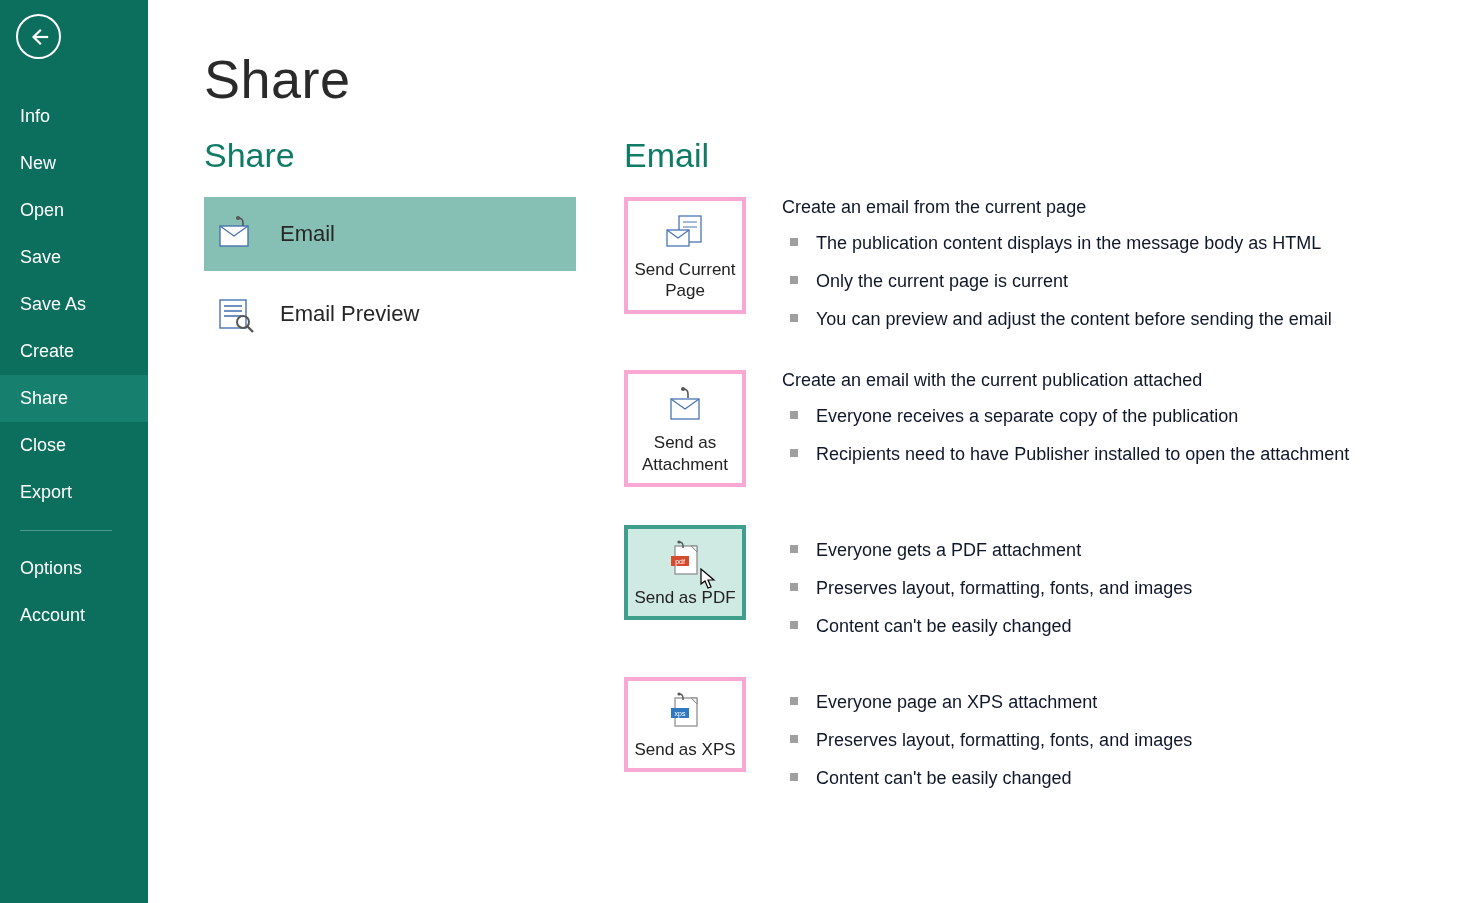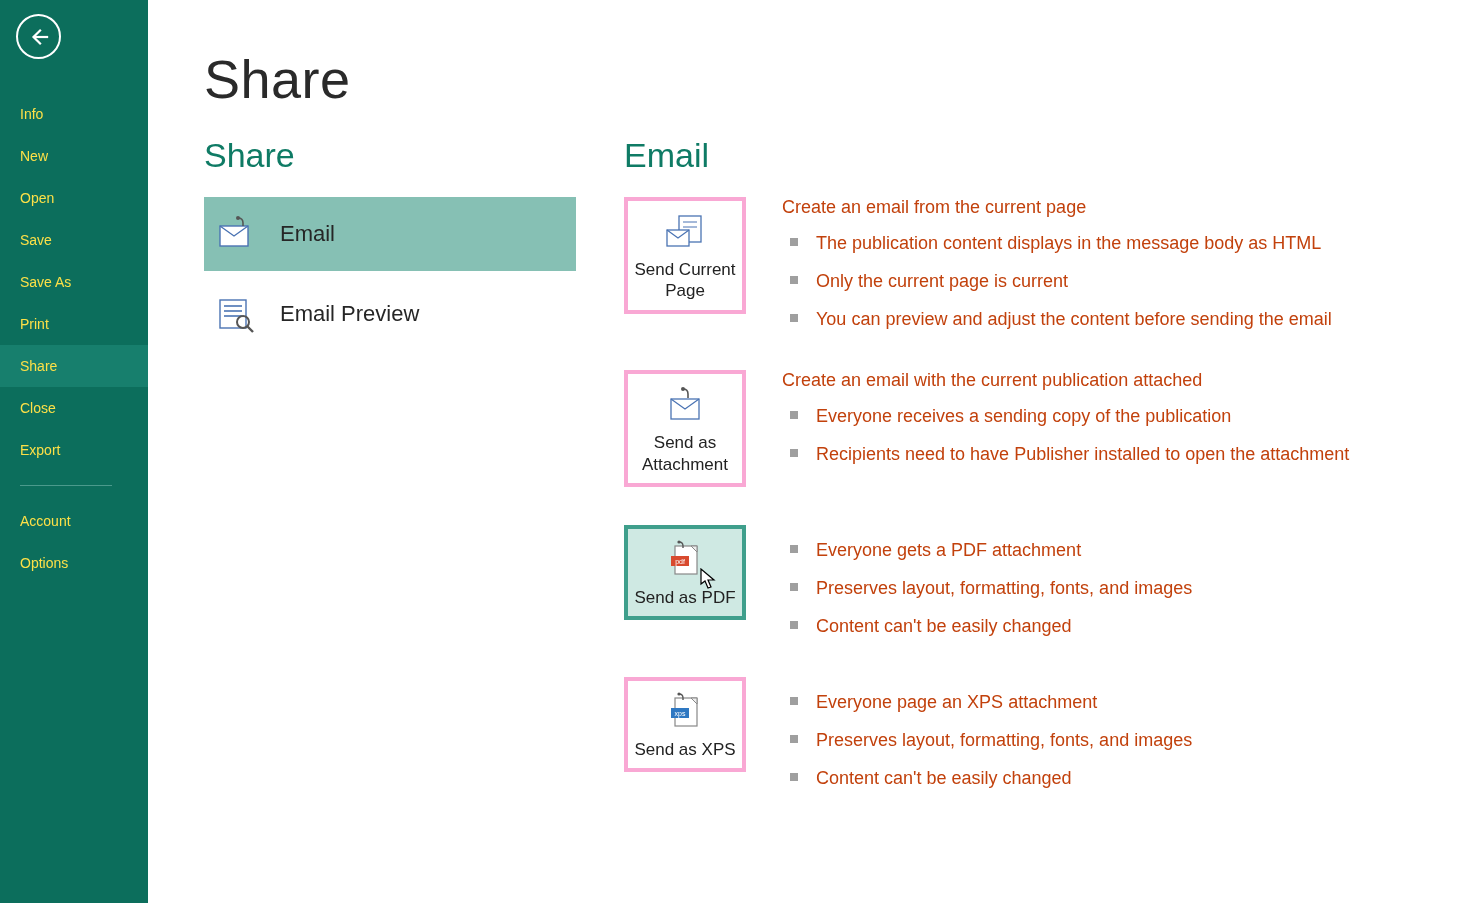--- a/index.html
+++ b/index.html
@@ -19,22 +19,22 @@
     text-align: center;
     font-size: 17px;
     color: #444;
     line-height: 20px;
   }
   .sidebar {
     position: absolute;
     left: 0; top: 0; bottom: 0;
     width: 148px;
     background: #0c6e5c;
-    color: #fde047;
-    font-size: 14px;
+    color: #ffffff;
+    font-size: 18px;
   }
   .back-btn {
     width: 45px; height: 45px;
     border: 2px solid #ffffff;
     border-radius: 50%;
     margin: 14px 0 0 16px;
     display: flex; align-items: center; justify-content: center;
     cursor: pointer;
   }
   .back-btn svg { width: 22px; height: 22px; }
@@ -119,21 +119,21 @@
     background: #cfe9e3;
     border-color: #3f9f8c;
   }
   .email-btn .btn-icon {
     height: 42px;
     display: flex; align-items: center; justify-content: center;
     margin-bottom: 6px;
   }
   .email-desc {
     font-size: 18px;
-    color: #c2410c;
+    color: #0f172a;
   }
   .email-desc .lead {
     margin-bottom: 6px;
   }
   .email-desc ul {
     list-style: none;
     padding-left: 8px;
   }
   .email-desc li {
     position: relative;
@@ -166,27 +166,27 @@
       <path d="M14 4 L6 12 L14 20" fill="none" stroke="#ffffff" stroke-width="2.4"></path>
       <line x1="6" y1="12" x2="22" y2="12" stroke="#ffffff" stroke-width="2.4"></line>
     </svg>
   </div>
   <div class="nav">
     <div class="nav-item">Info</div>
     <div class="nav-item">New</div>
     <div class="nav-item">Open</div>
     <div class="nav-item">Save</div>
     <div class="nav-item">Save As</div>
-    <div class="nav-item">Print</div>
+    <div class="nav-item">Create</div>
     <div class="nav-item current">Share</div>
     <div class="nav-item">Close</div>
     <div class="nav-item">Export</div>
     <div class="nav-sep"></div>
+    <div class="nav-item">Options</div>
     <div class="nav-item">Account</div>
-    <div class="nav-item">Options</div>
   </div>
 </div>
 
 <div class="main">
   <div class="page-title">Share</div>
 
   <div class="cols">
 
     <div class="left-col">
       <div class="section-title">Share</div>
@@ -252,21 +252,21 @@
               <polyline points="6,14 20,24 34,14" fill="none" stroke="#4a73b3" stroke-width="1.2"></polyline>
               <path d="M18 4 q5 0 5 5 v4" fill="none" stroke="#555" stroke-width="1.6"></path>
               <circle cx="18" cy="4" r="2" fill="#555"></circle>
             </svg>
           </div>
           <div>Send as Attachment</div>
         </div>
         <div class="email-desc">
           <div class="lead">Create an email with the current publication attached</div>
           <ul>
-            <li>Everyone receives a sending copy of the publication</li>
+            <li>Everyone receives a separate copy of the publication</li>
             <li>Recipients need to have Publisher installed to open the attachment</li>
           </ul>
         </div>
       </div>
 
       <div class="email-block">
         <div class="email-btn hover">
           <div class="btn-icon">
             <svg viewBox="0 0 40 40" width="40" height="40">
               <rect x="10" y="6" width="22" height="28" fill="#fff" stroke="#888" stroke-width="1.2"></rect>

